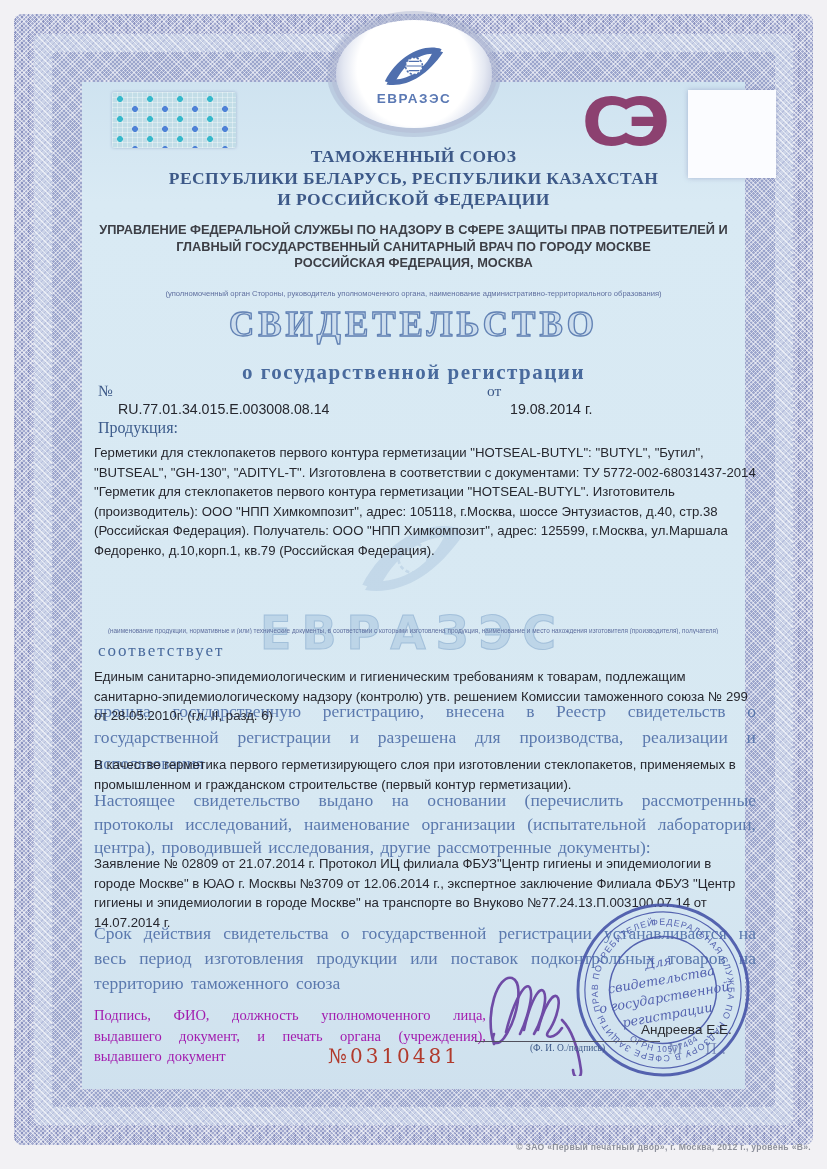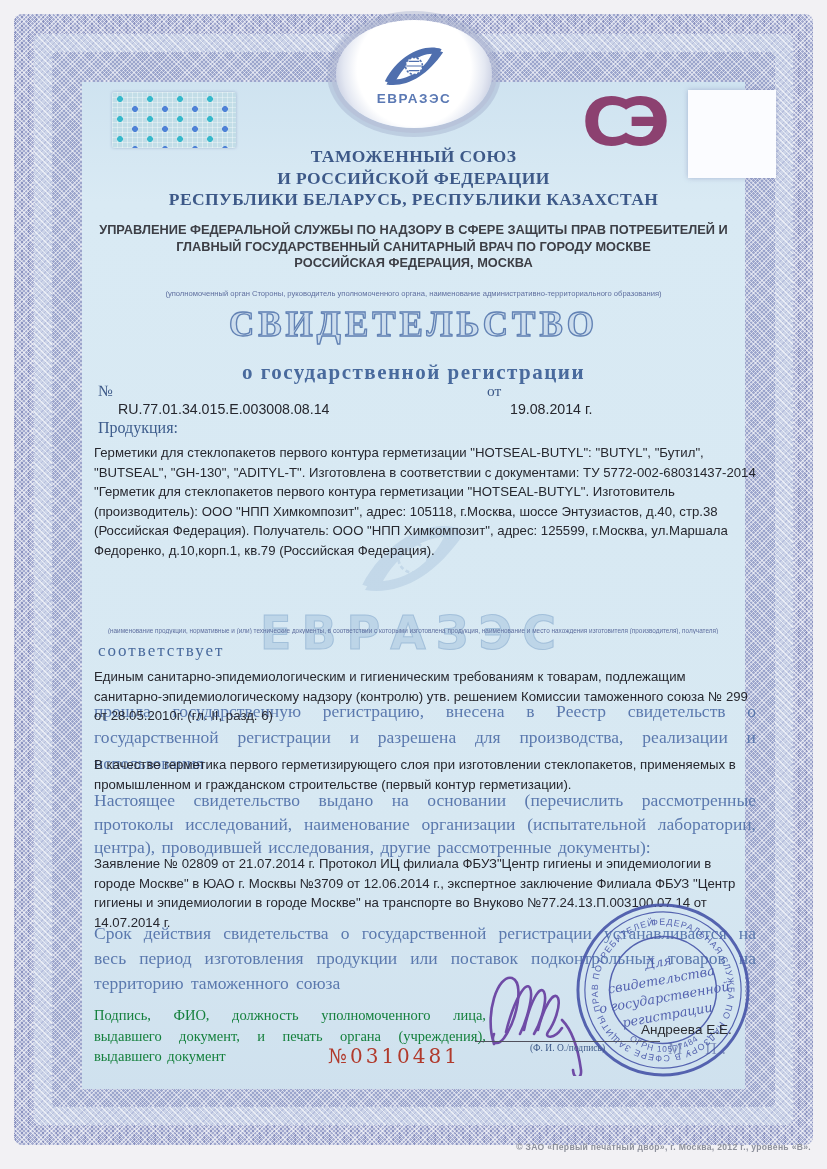--- a/index.html
+++ b/index.html
@@ -98,22 +98,22 @@
     <div class="medallion-label">ЕВРАЗЭС</div>
   </div>
 
   <div class="hologram"></div>
 
   <div class="se-mark">СЭ</div>
   <div class="white-square"></div>
 
   <div class="union-block">
     <div>ТАМОЖЕННЫЙ СОЮЗ</div>
+    <div>РЕСПУБЛИКИ БЕЛАРУСЬ, РЕСПУБЛИКИ КАЗАХСТАН</div>
     <div>И РОССИЙСКОЙ ФЕДЕРАЦИИ</div>
-    <div>РЕСПУБЛИКИ БЕЛАРУСЬ, РЕСПУБЛИКИ КАЗАХСТАН</div>
   </div>
 
   <div class="authority-block">
     <div>УПРАВЛЕНИЕ ФЕДЕРАЛЬНОЙ СЛУЖБЫ ПО НАДЗОРУ В СФЕРЕ ЗАЩИТЫ ПРАВ ПОТРЕБИТЕЛЕЙ И</div>
     <div>ГЛАВНЫЙ ГОСУДАРСТВЕННЫЙ САНИТАРНЫЙ ВРАЧ ПО ГОРОДУ МОСКВЕ</div>
     <div>РОССИЙСКАЯ ФЕДЕРАЦИЯ, МОСКВА</div>
   </div>
   <div class="authority-caption caption">(уполномоченный орган Стороны, руководитель уполномоченного органа, наименование административно-территориального образования)</div>
 
   <div class="title-main">СВИДЕТЕЛЬСТВО</div>
@@ -144,21 +144,21 @@
   <div class="serif-pre" style="position:absolute;left:94px;top:698px;width:662px;line-height:26px;word-spacing:6px;z-index:1;">прошла государственную регистрацию, внесена в Реестр свидетельств о государственной регистрации и разрешена для производства, реализации и использования</div>
 
   <div class="typed" style="position:absolute;left:94px;top:755px;width:662px;z-index:2;">В качестве герметика первого герметизирующего слоя при изготовлении стеклопакетов, применяемых в промышленном и гражданском строительстве (первый контур герметизации).</div>
 
   <div class="serif-pre" style="position:absolute;left:94px;top:789px;width:662px;line-height:23.5px;word-spacing:2px;">Настоящее свидетельство выдано на основании (перечислить рассмотренные протоколы исследований, наименование организации (испытательной лаборатории, центра), проводившей исследования, другие рассмотренные документы):</div>
 
   <div class="typed" style="position:absolute;left:94px;top:854px;width:662px;z-index:2;">Заявление № 02809 от 21.07.2014 г. Протокол ИЦ филиала ФБУЗ"Центр гигиены и эпидемиологии в городе Москве" в ЮАО г. Москвы №3709 от 12.06.2014 г., экспертное заключение Филиала ФБУЗ "Центр гигиены и эпидемиологии в городе Москве" на транспорте во Внуково №77.24.13.П.003100.07.14 от 14.07.2014 г.</div>
 
   <div class="serif-pre" style="position:absolute;left:94px;top:921px;width:662px;line-height:25px;word-spacing:3px;">Срок действия свидетельства о государственной регистрации устанавливается на весь период изготовления продукции или поставок подконтрольных товаров на территорию таможенного союза</div>
 
-  <div class="serif-pre" style="position:absolute;left:94px;top:1005px;width:392px;font-size:14.5px;line-height:20.5px;color:#15803d;word-spacing:2px;">Подпись, ФИО, должность уполномоченного лица, выдавшего документ, и печать органа (учреждения), выдавшего документ</div>
+  <div class="serif-pre" style="position:absolute;left:94px;top:1005px;width:392px;font-size:14.5px;line-height:20.5px;color:#a21caf;word-spacing:2px;">Подпись, ФИО, должность уполномоченного лица, выдавшего документ, и печать органа (учреждения), выдавшего документ</div>
 
   <svg class="signature-svg" width="135" height="118" viewBox="0 0 135 118">
     <g fill="none" stroke="#6f4ba6" stroke-width="2.6" stroke-linecap="round">
       <path d="M16,86 C6,56 20,16 34,20 C46,24 40,60 26,80 C20,88 12,86 16,76"></path>
       <path d="M28,74 C36,42 48,22 52,30 C56,38 48,64 42,76"></path>
       <path d="M46,72 C52,44 62,26 66,34 C70,42 62,66 56,76"></path>
       <path d="M60,72 C66,48 76,32 80,40 C83,48 76,66 70,74 C66,80 76,82 84,70"></path>
       <path d="M84,62 C94,72 100,90 103,112 C104,122 96,122 95,112"></path>
     </g>
   </svg>

